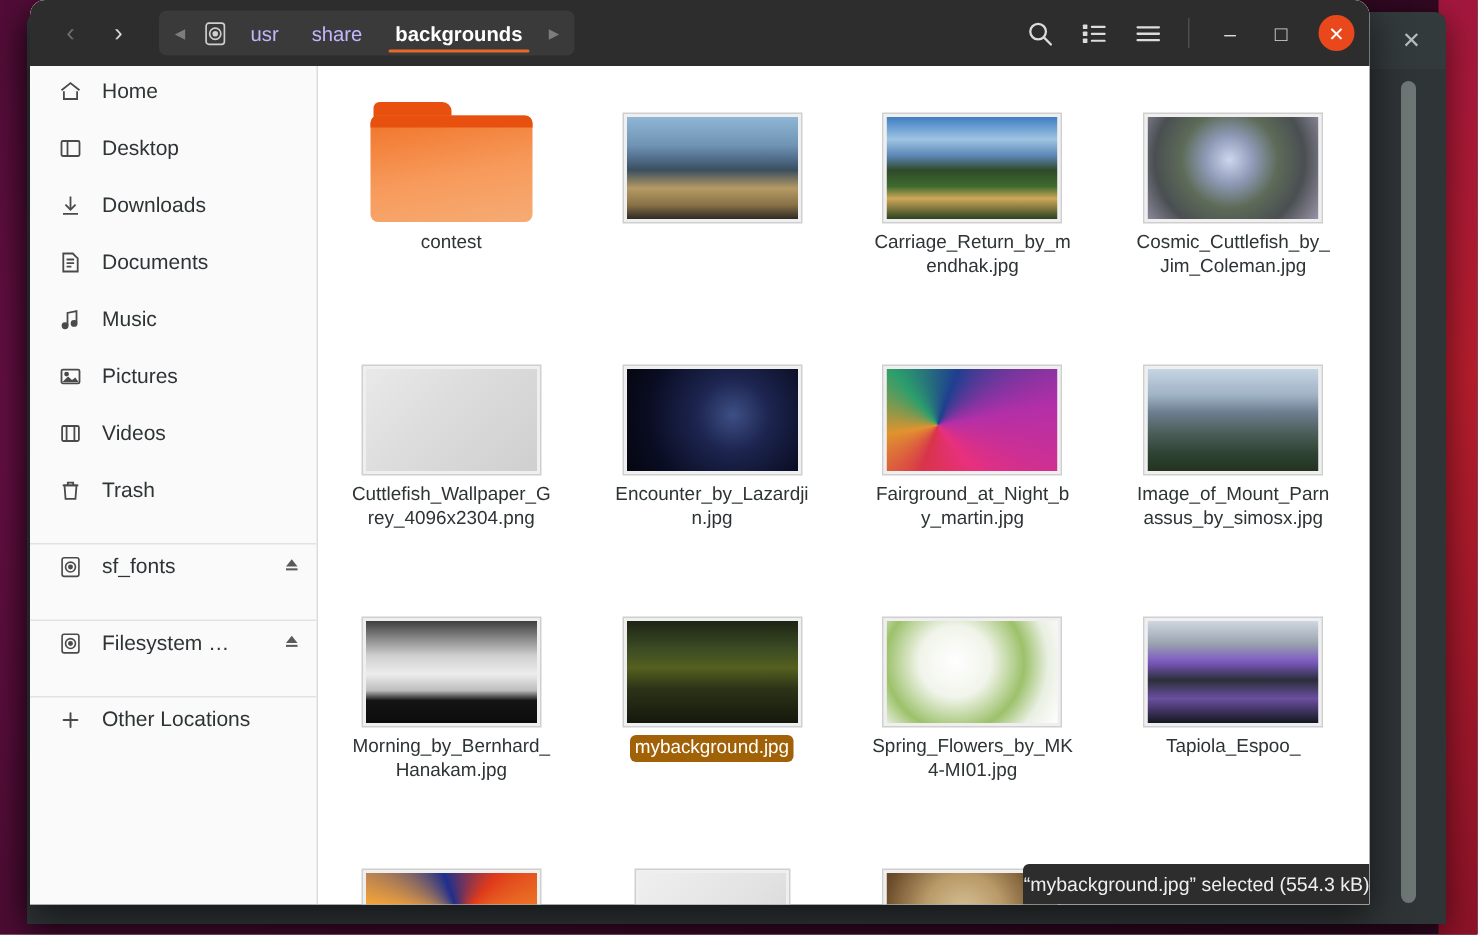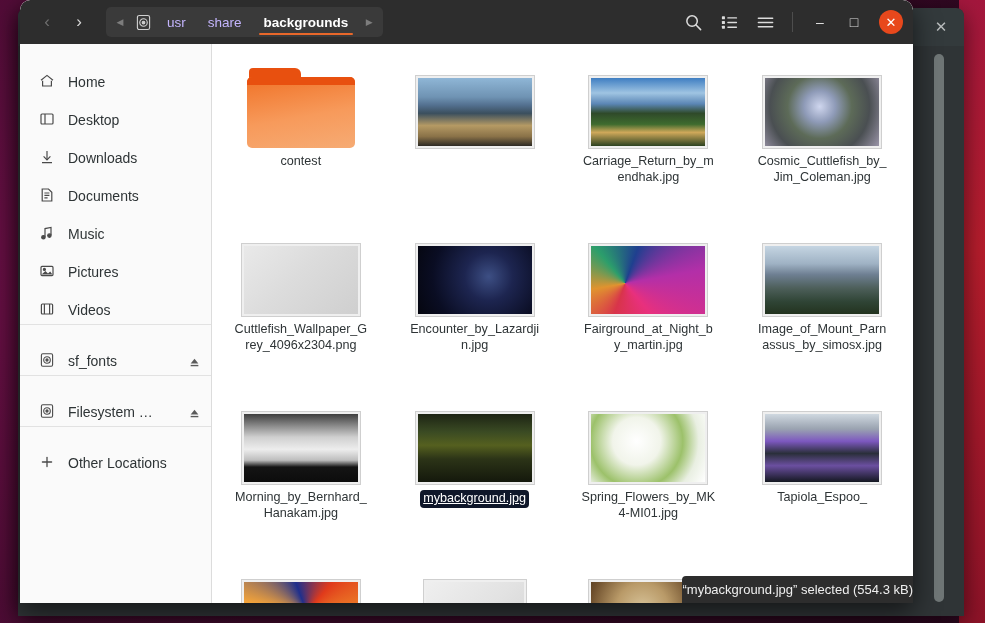--- a/index.html
+++ b/index.html
@@ -120,21 +120,21 @@
   
   #fm-body{ flex:1; display:flex; min-height:0; }
 
   
   #sidebar{
     width:192px; flex:0 0 192px; background:#fafafa;
     border-right:1px solid #dcdcdc;
     padding-top:8px; overflow:hidden;
   }
   .side-item{
-    height:38px; display:flex; align-items:flex-end; padding:0 10px 0 18px;
+    height:38px; display:flex; align-items:flex-start; padding:0 10px 0 18px;
     gap:12px; color:#2e3436; font-size:14px;
   }
   .side-ico{ width:18px;height:18px;display:flex;align-items:center;justify-content:center;
     color:#4a4a4a; flex:0 0 18px; }
   .side-ico svg{ width:16px;height:16px; }
   .side-label{ flex:1; white-space:nowrap; overflow:hidden; }
   .eject{ width:14px;height:14px; color:#5a5a5a; display:flex;align-items:center;justify-content:center; }
   .eject svg{ width:11px;height:11px; }
   .side-sep{ height:1px;background:#e2e2e2;margin:6px 0; }
 
@@ -160,22 +160,22 @@
     background:#ddd; position:relative; overflow:hidden;
   }
   .pic.w{ width:118px; }
   .pic.n{ width:102px; }
   .fname{
     margin-top:6px; width:134px; text-align:center;
     font-size:12.6px; line-height:15.5px; color:#2e3436;
     word-break:break-word;
   }
   .fname.sel{
-    background:#0f172a; color:#ffffff; border-radius:4px;
-    padding:1px 3px; width:auto; max-width:138px;text-decoration:underline;
+    background:#a16207; color:#ffffff; border-radius:4px;
+    padding:1px 3px; width:auto; max-width:138px;
   }
 
   
   .folder{ width:108px;height:80px; position:relative; }
   .folder .tab{
     position:absolute;left:2px;top:0;width:52px;height:16px;
     background:#e8500f;border-radius:4px 6px 0 0;
   }
   .folder .body{
     position:absolute;left:0;top:9px;width:108px;height:71px;
@@ -362,20 +362,30 @@
         <span class="side-ico">
           <svg viewBox="0 0 16 16" fill="none" stroke="#4a4a4a" stroke-width="1.2">
               <rect x="2.4" y="3" width="11.2" height="10" rx="1"></rect>
               <line x1="5.4" y1="3" x2="5.4" y2="13"></line>
               <line x1="10.6" y1="3" x2="10.6" y2="13"></line>
             </svg>
         </span>
         <span class="side-label">Videos</span>
       </div>
 
+      <div class="side-item">
+        <span class="side-ico">
+          <svg viewBox="0 0 16 16" fill="none" stroke="#4a4a4a" stroke-width="1.2">
+              <path d="M4 4.6h8l-.7 9H4.7z"></path>
+              <line x1="2.8" y1="4.6" x2="13.2" y2="4.6"></line>
+              <path d="M6.2 4.6V2.8h3.6v1.8"></path>
+            </svg>
+        </span>
+        <span class="side-label">Trash</span>
+      </div>
 
       <div class="side-sep"></div>
 
       <div class="side-item">
         <span class="side-ico">
           <svg viewBox="0 0 16 16" fill="none" stroke="#4a4a4a" stroke-width="1.1">
               <rect x="2.4" y="1.8" width="11.2" height="12.4" rx="1.4"></rect>
               <circle cx="8" cy="8" r="3.3"></circle>
               <circle cx="8" cy="8" r="1.1" fill="#4a4a4a"></circle>
             </svg>

